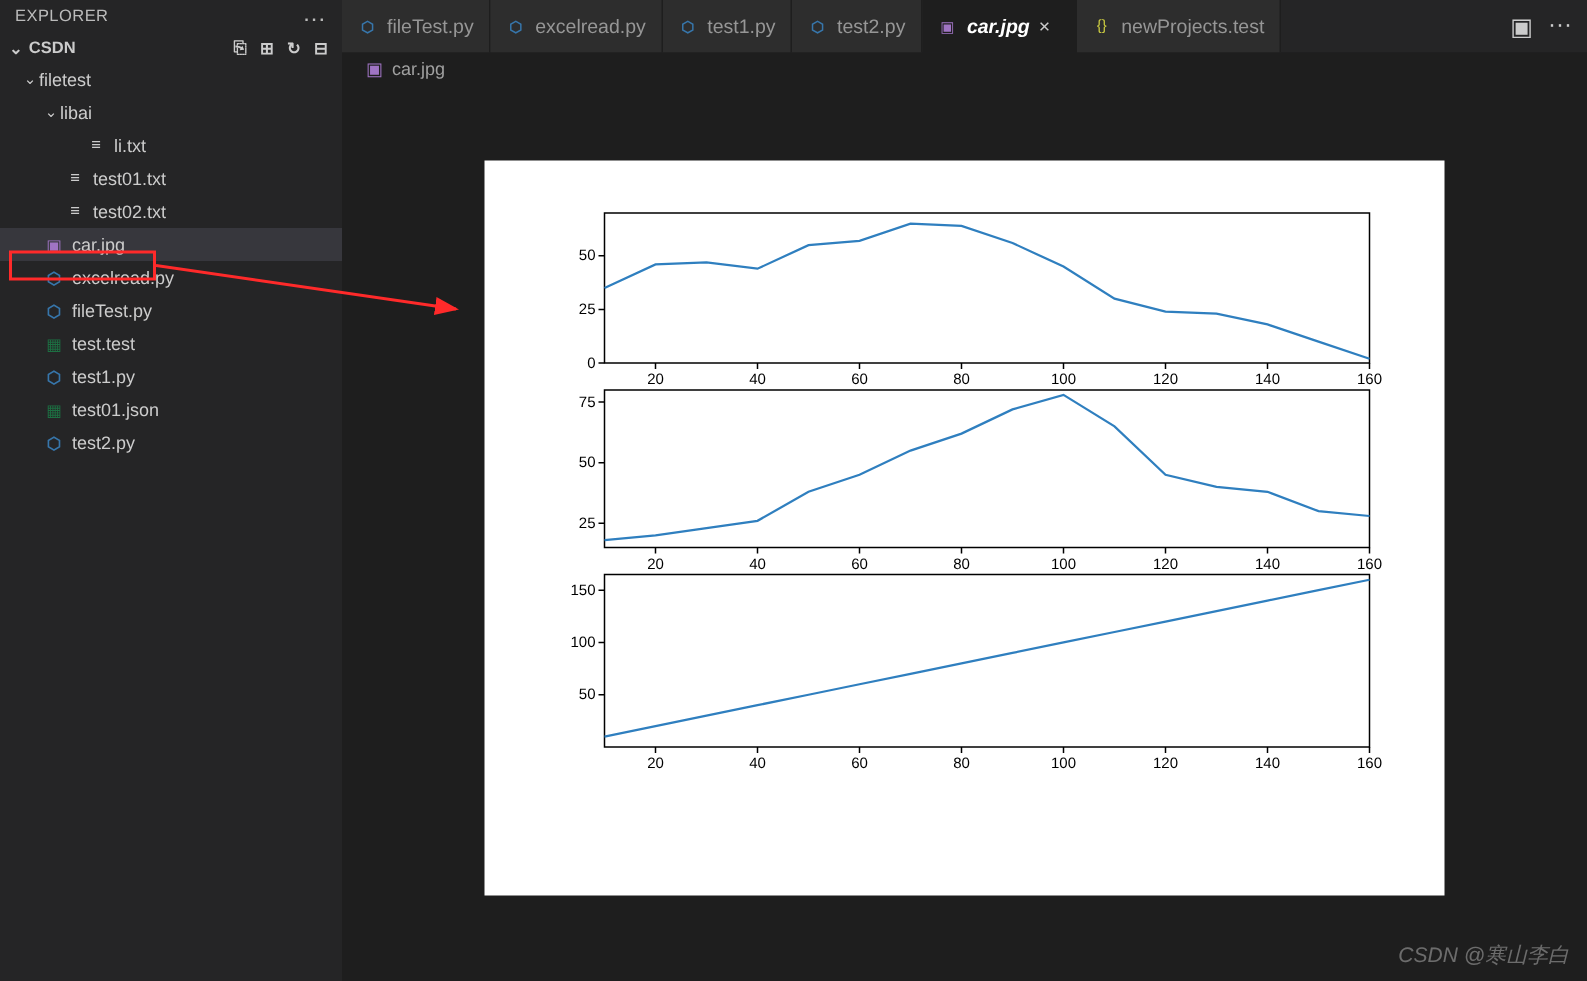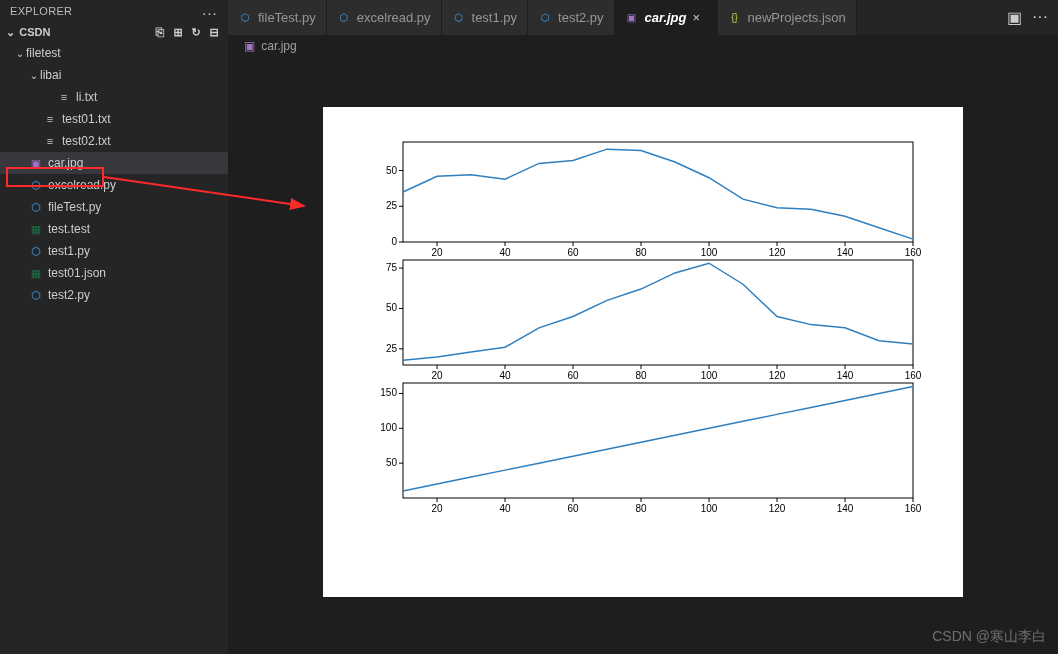--- a/index.html
+++ b/index.html
@@ -32,21 +32,21 @@
 .canvas{flex:1;display:flex;align-items:flex-start;justify-content:center;padding-top:50px;}
 .figwrap{background:#fff;padding:20px 30px 30px 30px;}
 svg.plot{display:block;}
 .axis{stroke:#000;stroke-width:1;fill:none;}
 .series{stroke:#2f7fbf;stroke-width:1.5;fill:none;}
 .tick{stroke:#000;stroke-width:1;}
 .tk-lbl{font-size:10px;fill:#000;text-anchor:middle;}
 .tk-lby{font-size:10px;fill:#000;text-anchor:end;}
 .hl-box{position:absolute;border:2px solid #ff2a2a;pointer-events:none;}
 .arrow-svg{position:absolute;pointer-events:none;}
-.watermark{position:absolute;right:12px;bottom:8px;color:rgba(255,255,255,.35);font-size:14px;}
+.watermark{position:absolute;right:12px;bottom:8px;color:rgba(255,255,255,.35);font-size:14px;font-style:italic;}
 </style>
 </head>
 <body>
 
 <div class="root">
   <div class="sidebar">
     <div class="side-hdr">
       <span>EXPLORER</span>
       <span class="dots">...</span>
     </div>
@@ -132,21 +132,21 @@
           <span class="ti ic-py">⬡</span>
           <span>test2.py</span>
         </div>
       <div class="tab act">
           <span class="ti ic-img">▣</span>
           <span style="font-style:italic;font-weight:bold">car.jpg</span>
           <span class="cl">×</span>
         </div>
       <div class="tab">
           <span class="ti ic-json">{}</span>
-          <span>newProjects.json</span>
+          <span>newProjects.test</span>
         </div>
       <div class="spacer"></div>
       <div class="right">
         <span>▣</span>
         <span>···</span>
       </div>
     </div>
     <div class="crumb">
       <span class="ic-img">▣</span>
       <span>car.jpg</span>

